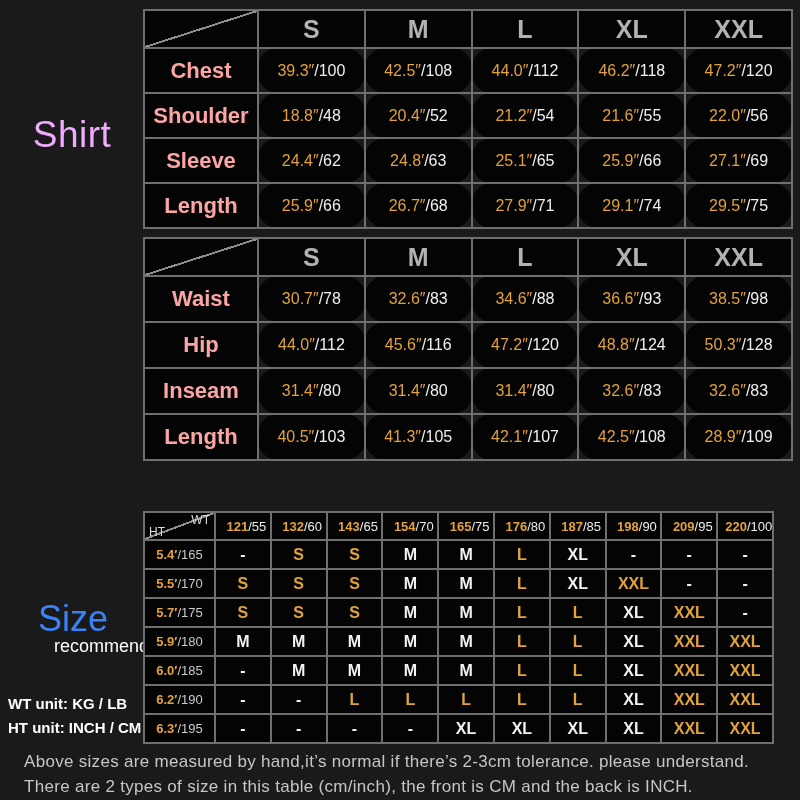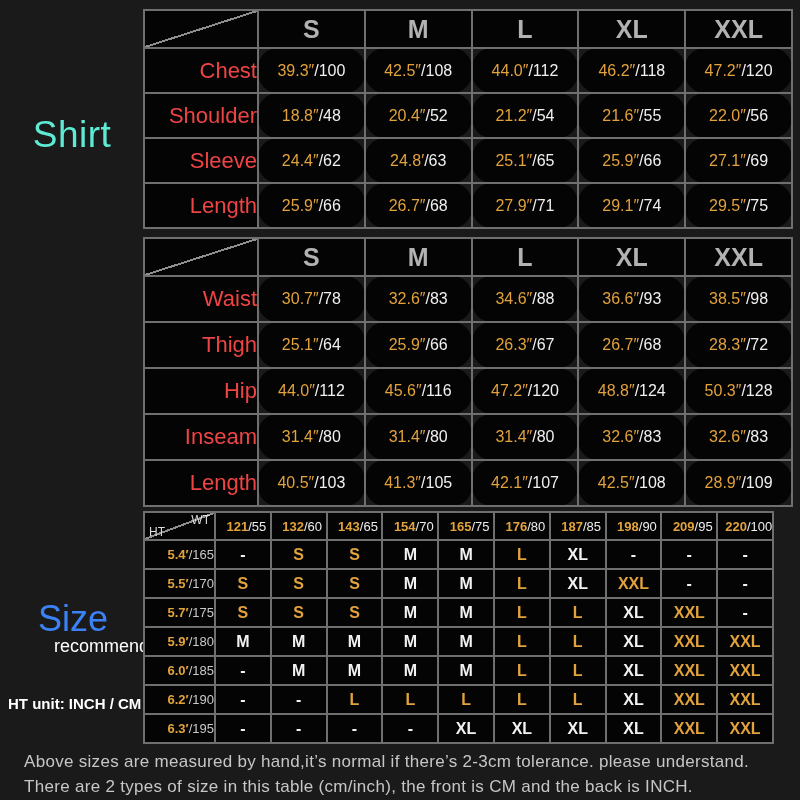--- a/index.html
+++ b/index.html
@@ -5,21 +5,21 @@
   html,body { margin:0; padding:0; background:#000; }
   .canvas {
     position:relative; width:800px; height:800px;
     background:#1a1a1a; overflow:hidden;
     font-family:"Liberation Sans", sans-serif;
     -webkit-font-smoothing:antialiased;
   }
   
   .side-label {
     position:absolute; left:0; width:144px; text-align:center;
-    color:#5eead4; font-size:37px; font-weight:400; letter-spacing:0.5px;
+    color:#f0abfc; font-size:37px; font-weight:400; letter-spacing:0.5px;
   }
   .side-label.shirt  { top:114px; }
   .side-label.pants  { top:348px; }
   .sizerec-title {
     position:absolute; left:0; top:598px; width:146px; text-align:center;
     color:#3b82f6; font-size:36px; font-weight:400;
   }
   .sizerec-subtitle {
     position:absolute; left:0; top:636px; width:146px; text-align:center;
     color:#ffffff; font-size:18px; font-weight:400;padding-left:48px;
@@ -42,35 +42,35 @@
       #8f8f8f calc(50% + 1px), transparent calc(50% + 1px));
   }
   
   #shirt-table, #pants-table { left:143px; width:650px; }
   #shirt-table { top:9px; }
   #pants-table { top:237px; }
   .spec thead tr { height:38px; }
   #shirt-table tbody tr { height:45px; }
   #pants-table tbody tr { height:46px; }
   .colhead { font-size:25px; font-weight:700; color:#b2b2b2; }
-  .rowlabel { font-size:22px; font-weight:400; color:#ef4444;text-align:right; }
+  .rowlabel { font-size:22px; font-weight:700; color:#fca5a5; }
   .val { font-size:16px; font-weight:400;border-radius:20px; }
   .in-val { color:#e2a23c; }
   .cm-val { color:#f0f0f0; }
   
   #sizerec-table { left:143px; top:511px; width:631px; }
   #sizerec-table thead tr { height:28px; }
   #sizerec-table tbody tr { height:29px; }
   .corner-rel { position:relative;margin-top:41px; }
   .corner-wt { position:absolute; top:0px; right:4px; font-size:12px; color:#dcdcdc; font-weight:400; }
   .corner-ht { position:absolute; bottom:0px; left:4px; font-size:12px; color:#dcdcdc; font-weight:400; }
   .wnum { font-size:13px; font-weight:700;padding-left:7px; }
   .lb-val { color:#e2a23c; }
   .kg-val { color:#ededed; font-weight:400; }
-  .htlabel { font-size:13px; font-weight:700;text-align:right; }
+  .htlabel { font-size:13px; font-weight:700; }
   .ft-val { color:#e2a23c; }
   .htcm-val { color:#c9c9c9; font-weight:400; }
   .sizeletter { font-size:16px; font-weight:700; }
   .sz-orange { color:#e2a23c; }
   .sz-white { color:#f2f2f2; }
   
   .footer {
     position:absolute; left:0; top:749px; width:800px; box-sizing:border-box;
     padding-left:24px; color:#c6c6c6; font-size:17px; line-height:25px;
     letter-spacing:0.3px;
@@ -159,28 +159,20 @@
       <tbody>
         <tr>
           <th class="rowlabel">Waist</th>
           <td class="val"><span class="in-val">30.7″</span><span class="cm-val">/78</span></td>
           <td class="val"><span class="in-val">32.6″</span><span class="cm-val">/83</span></td>
           <td class="val"><span class="in-val">34.6″</span><span class="cm-val">/88</span></td>
           <td class="val"><span class="in-val">36.6″</span><span class="cm-val">/93</span></td>
           <td class="val"><span class="in-val">38.5″</span><span class="cm-val">/98</span></td>
         </tr>
         <tr>
-          <th class="rowlabel">Thigh</th>
-          <td class="val"><span class="in-val">25.1″</span><span class="cm-val">/64</span></td>
-          <td class="val"><span class="in-val">25.9″</span><span class="cm-val">/66</span></td>
-          <td class="val"><span class="in-val">26.3″</span><span class="cm-val">/67</span></td>
-          <td class="val"><span class="in-val">26.7″</span><span class="cm-val">/68</span></td>
-          <td class="val"><span class="in-val">28.3″</span><span class="cm-val">/72</span></td>
-        </tr>
-        <tr>
           <th class="rowlabel">Hip</th>
           <td class="val"><span class="in-val">44.0″</span><span class="cm-val">/112</span></td>
           <td class="val"><span class="in-val">45.6″</span><span class="cm-val">/116</span></td>
           <td class="val"><span class="in-val">47.2″</span><span class="cm-val">/120</span></td>
           <td class="val"><span class="in-val">48.8″</span><span class="cm-val">/124</span></td>
           <td class="val"><span class="in-val">50.3″</span><span class="cm-val">/128</span></td>
         </tr>
         <tr>
           <th class="rowlabel">Inseam</th>
           <td class="val"><span class="in-val">31.4″</span><span class="cm-val">/80</span></td>
@@ -196,20 +188,21 @@
           <td class="val"><span class="in-val">42.1″</span><span class="cm-val">/107</span></td>
           <td class="val"><span class="in-val">42.5″</span><span class="cm-val">/108</span></td>
           <td class="val"><span class="in-val">28.9″</span><span class="cm-val">/109</span></td>
         </tr>
       </tbody>
     </table>
 
   <div class="sizerec-title">Size</div>
   <div class="sizerec-subtitle">recommendation</div>
   <div class="unit-notes">
+    <div>WT unit: KG / LB</div>
     <div>HT unit: INCH / CM</div>
   </div>
   <table id="sizerec-table">
       <colgroup>
         <col style="width: 71px;">
         <col>
         <col>
         <col>
         <col>
         <col>

